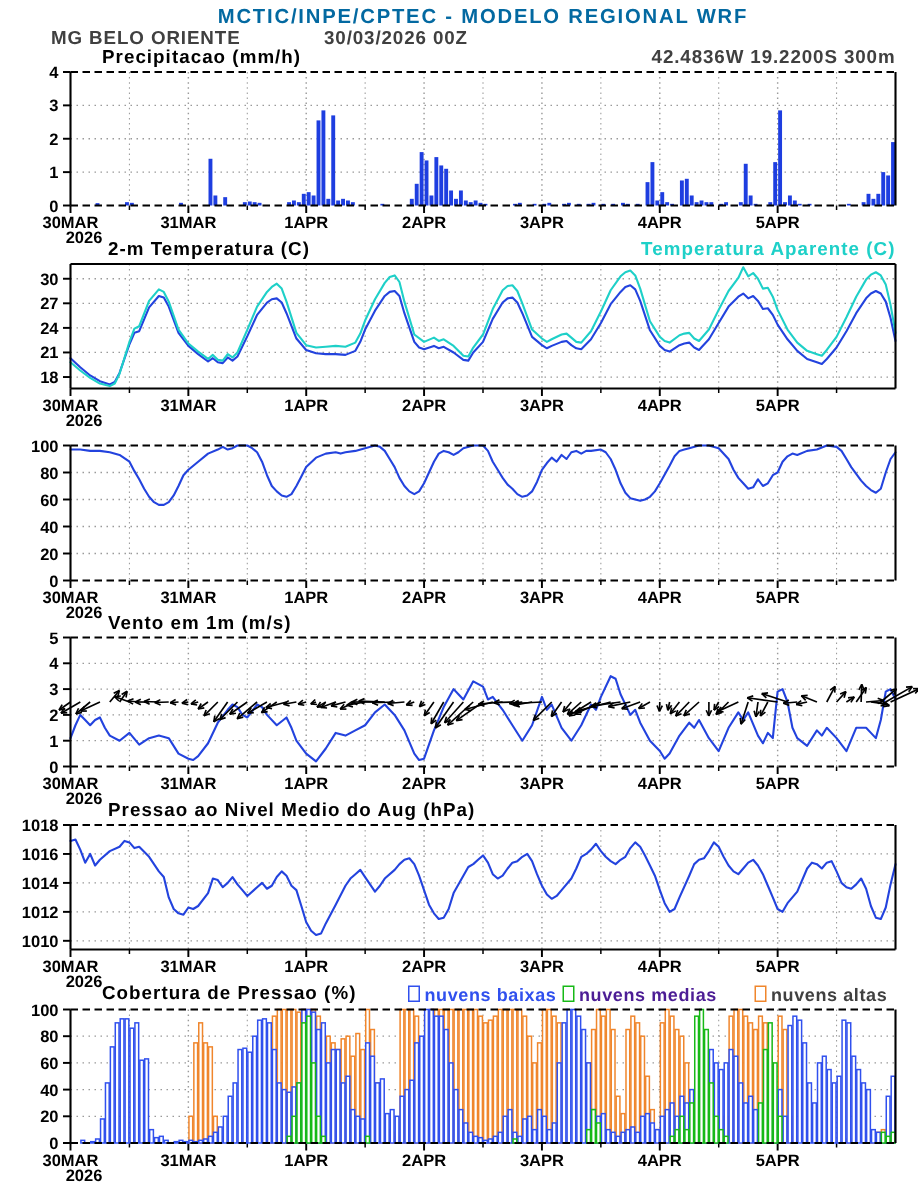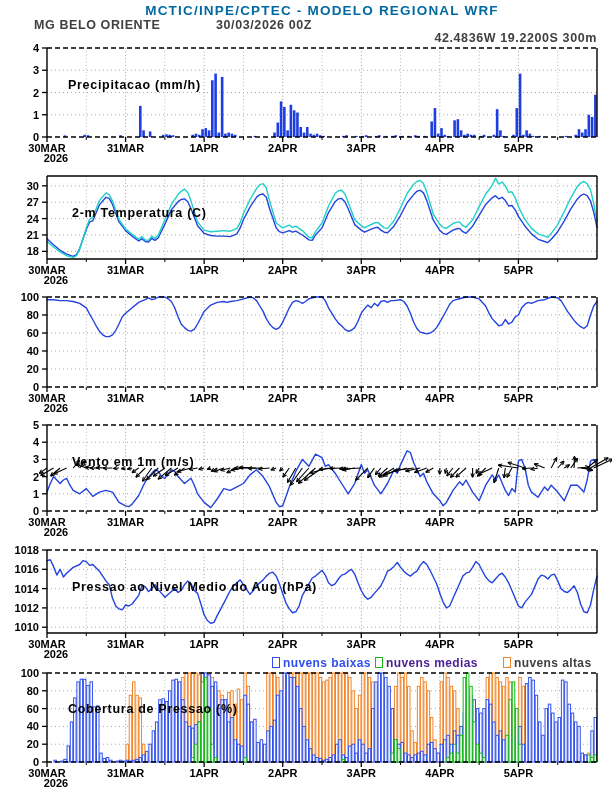--- a/index.html
+++ b/index.html
@@ -1,21 +1,21 @@
 <!DOCTYPE html>
 <html><head>
 <meta charset="utf-8">
 <style>
   html,body{margin:0;padding:0;background:#fff;}
   .page{position:relative;width:612px;height:792px;background:#fff;overflow:hidden;
         font-family:"Liberation Sans",sans-serif;font-weight:700;}
   .abs{position:absolute;white-space:nowrap;}
   .hdr1{font-size:13.5px;letter-spacing:1.2px;}
   .hdr2{font-size:12.5px;letter-spacing:0.6px;}
-  .ptitle{font-size:12.5px;letter-spacing:0.7px;color:#000;margin-top:47px;}
+  .ptitle{font-size:12.5px;letter-spacing:0.7px;color:#000;}
   .t-blue{color:#0369a1;}
   .t-orange{color:#404040;text-align:center;}
   .t-cyan{color:#1ed0c8;}
   .t-green{color:#4c1d95;}
   .t-lblue{color:#3050ee;}
   .legend-item{font-size:12px;letter-spacing:0.4px;}
   .sw{display:inline-block;width:6px;height:9px;border:1.5px solid;background:#fff;
       margin-right:3px;vertical-align:-1px;}
   svg text{font-family:"Liberation Sans",sans-serif;font-weight:700;fill:#000;}
   #chart-svg{position:absolute;left:0;top:0;}
@@ -1028,20 +1028,21 @@
     </svg>
 
   <div class="abs hdr1 t-blue" style="left:47px;top:3px;width:550px;text-align:center;">MCTIC/INPE/CPTEC - MODELO REGIONAL WRF</div>
   <div class="abs hdr2 t-orange" style="left:34px;top:18px;">MG BELO ORIENTE</div>
   <div class="abs hdr2 t-orange" style="left:216px;top:18px;">30/03/2026 00Z</div>
 
   <div class="abs ptitle" style="left:68px;top:31px;">Precipitacao (mm/h)</div>
   <div class="abs hdr2 t-orange" style="left:597px;top:31px;transform:translateX(-100%);">42.4836W 19.2200S 300m</div>
 
   <div class="abs ptitle" style="left:72px;top:159px;">2-m Temperatura (C)</div>
+  <div class="abs ptitle t-cyan" style="left:597px;top:159px;transform:translateX(-100%);color:#1ed0c8;">Temperatura Aparente (C)</div>
 
 
   <div class="abs ptitle" style="left:72px;top:408px;">Vento em 1m (m/s)</div>
 
   <div class="abs ptitle" style="left:72px;top:533px;">Pressao ao Nivel Medio do Aug (hPa)</div>
 
   <div class="abs ptitle" style="left:68px;top:655px;">Cobertura de Pressao (%)</div>
   <div class="abs legend-item t-lblue" style="left:236px;top:656px;padding-left:36px;">
     <span class="sw" style="border-color:#3050ee;"></span><span>nuvens baixas</span>
   </div>

